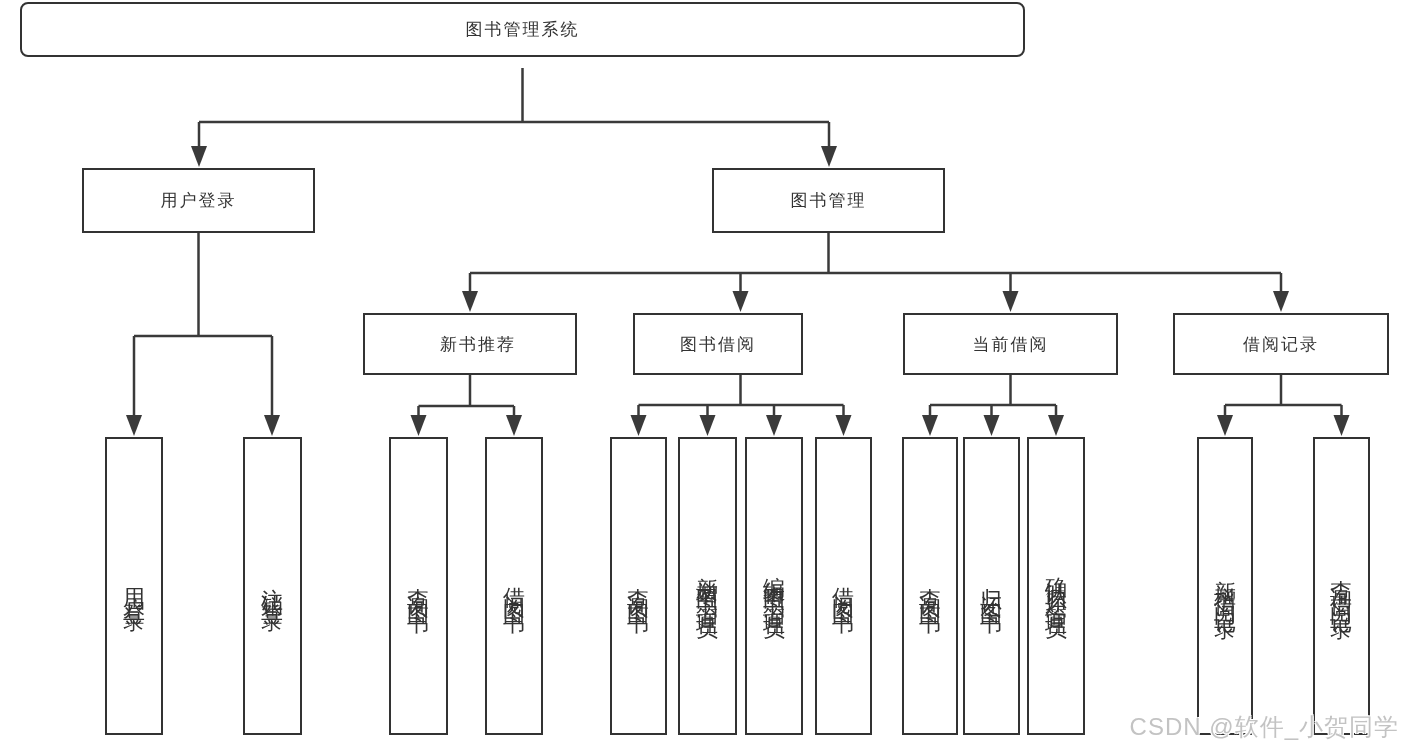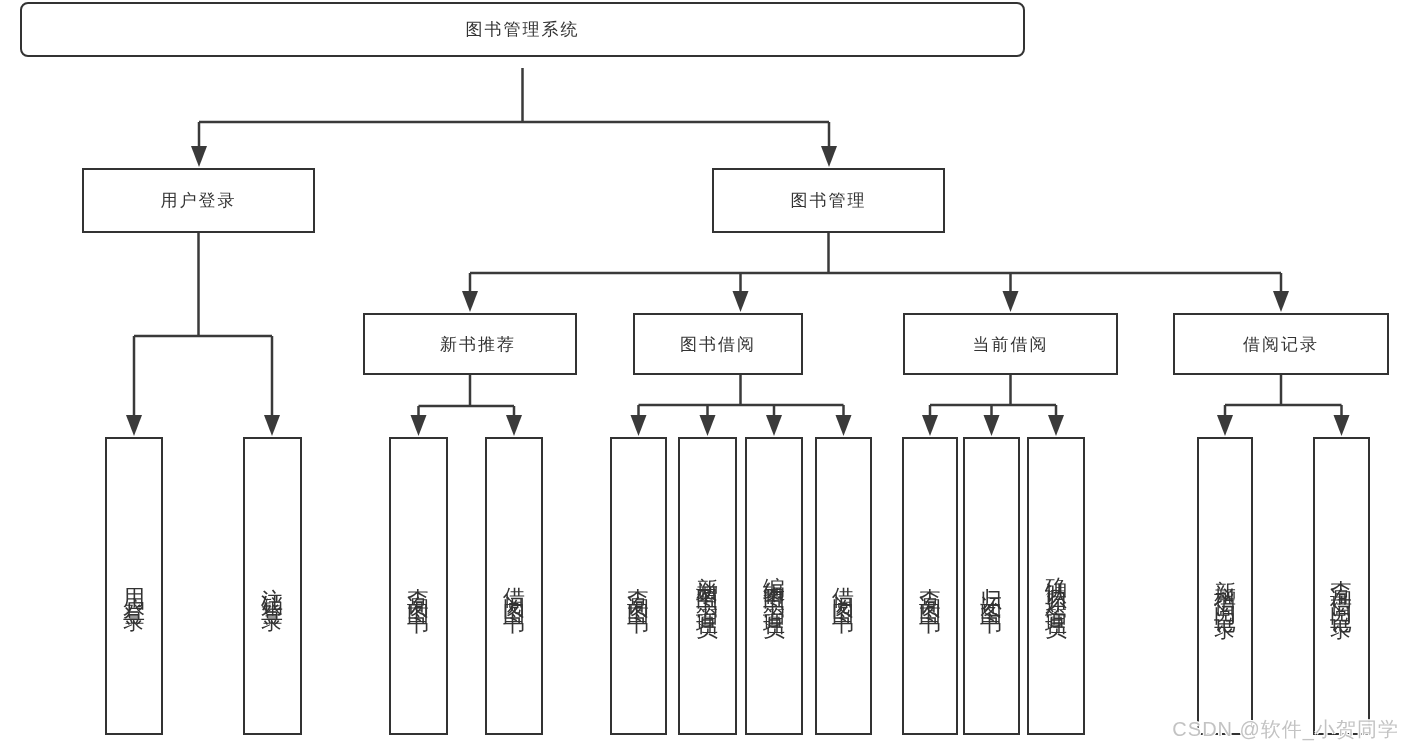--- a/index.html
+++ b/index.html
@@ -39,21 +39,21 @@
     left: 0; top: 0;
     width: 1405px; height: 747px;
     pointer-events: none;
   }
   #connectors path, #connectors line { stroke: #3a3a3a; stroke-width: 2.5; fill: none; }
   #connectors polygon { fill: #3a3a3a; stroke: none; }
   .watermark {
     position: absolute;
     right: 6px;
     bottom: 4px;
-    font-size: 20px;
+    font-size: 24px;
     color: #c3c3c3;
     letter-spacing: 1px;
     text-shadow: 1px 1px 0 #ffffff, -1px -1px 0 #ffffff, 1px -1px 0 #ffffff, -1px 1px 0 #ffffff;
     white-space: nowrap;
     z-index: 5;
   }
 </style>
 </head>
 <body>
 

